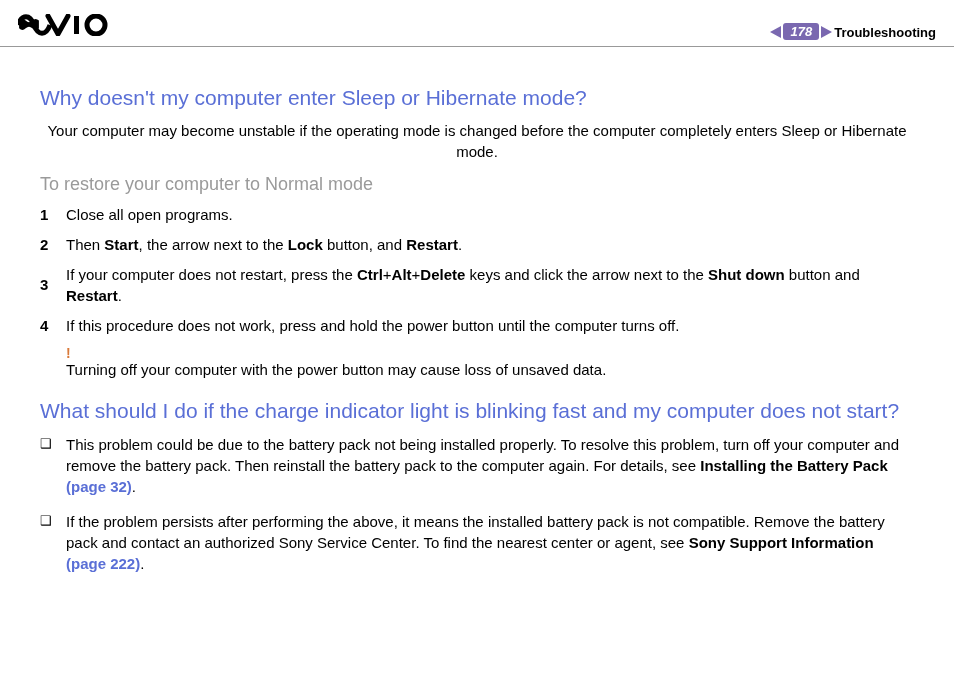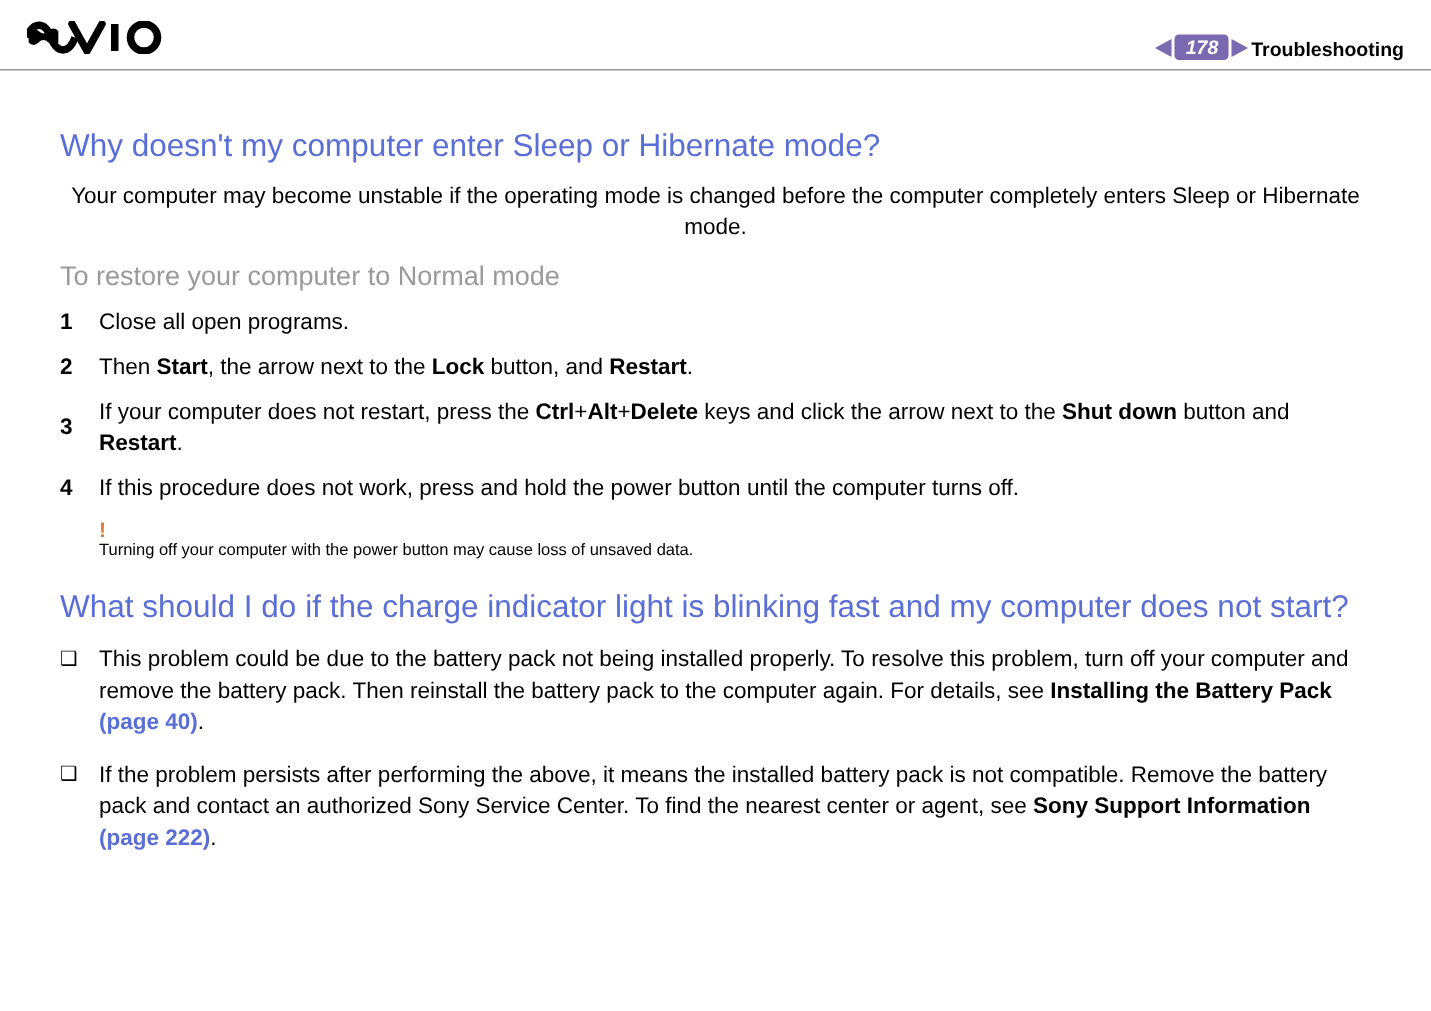--- a/index.html
+++ b/index.html
@@ -107,21 +107,21 @@
     margin-left: 26px;
     margin-bottom: 8px;
   }
   .warning .bang {
     color: #d97a3a;
     font-weight: bold;
     font-size: 14px;
     line-height: 1;
   }
   .warning .wtext {
-    font-size: 11px;
+    font-size: 15px;
     line-height: 1.3;
   }
   .bullets {
     list-style: none;
     margin-top: 6px;
   }
   .bullets li {
     display: flex;
     margin-bottom: 14px;
     line-height: 1.4;
@@ -181,21 +181,21 @@
   <div class="warning">
     <div class="bang">!</div>
     <div class="wtext">Turning off your computer with the power button may cause loss of unsaved data.</div>
   </div>
 
   <h2 class="q-heading">What should I do if the charge indicator light is blinking fast and my computer does not start?</h2>
 
   <ul class="bullets">
     <li>
       <span class="sq">❑</span>
-      <span><span>This problem could be due to the battery pack not being installed properly. To resolve this problem, turn off your computer and remove the battery pack. Then reinstall the battery pack to the computer again. For details, see </span><span class="bold">Installing the Battery Pack </span><span class="link">(page 40)</span><span>.</span></span>
+      <span><span>This problem could be due to the battery pack not being installed properly. To resolve this problem, turn off your computer and remove the battery pack. Then reinstall the battery pack to the computer again. For details, see </span><span class="bold">Installing the Battery Pack </span><span class="link">(page 32)</span><span>.</span></span>
     </li>
     <li>
       <span class="sq">❑</span>
       <span><span>If the problem persists after performing the above, it means the installed battery pack is not compatible. Remove the battery pack and contact an authorized Sony Service Center. To find the nearest center or agent, see </span><span class="bold">Sony Support Information </span><span class="link">(page 222)</span><span>.</span></span>
     </li>
   </ul>
 
 </div>
 
 </body></html>

